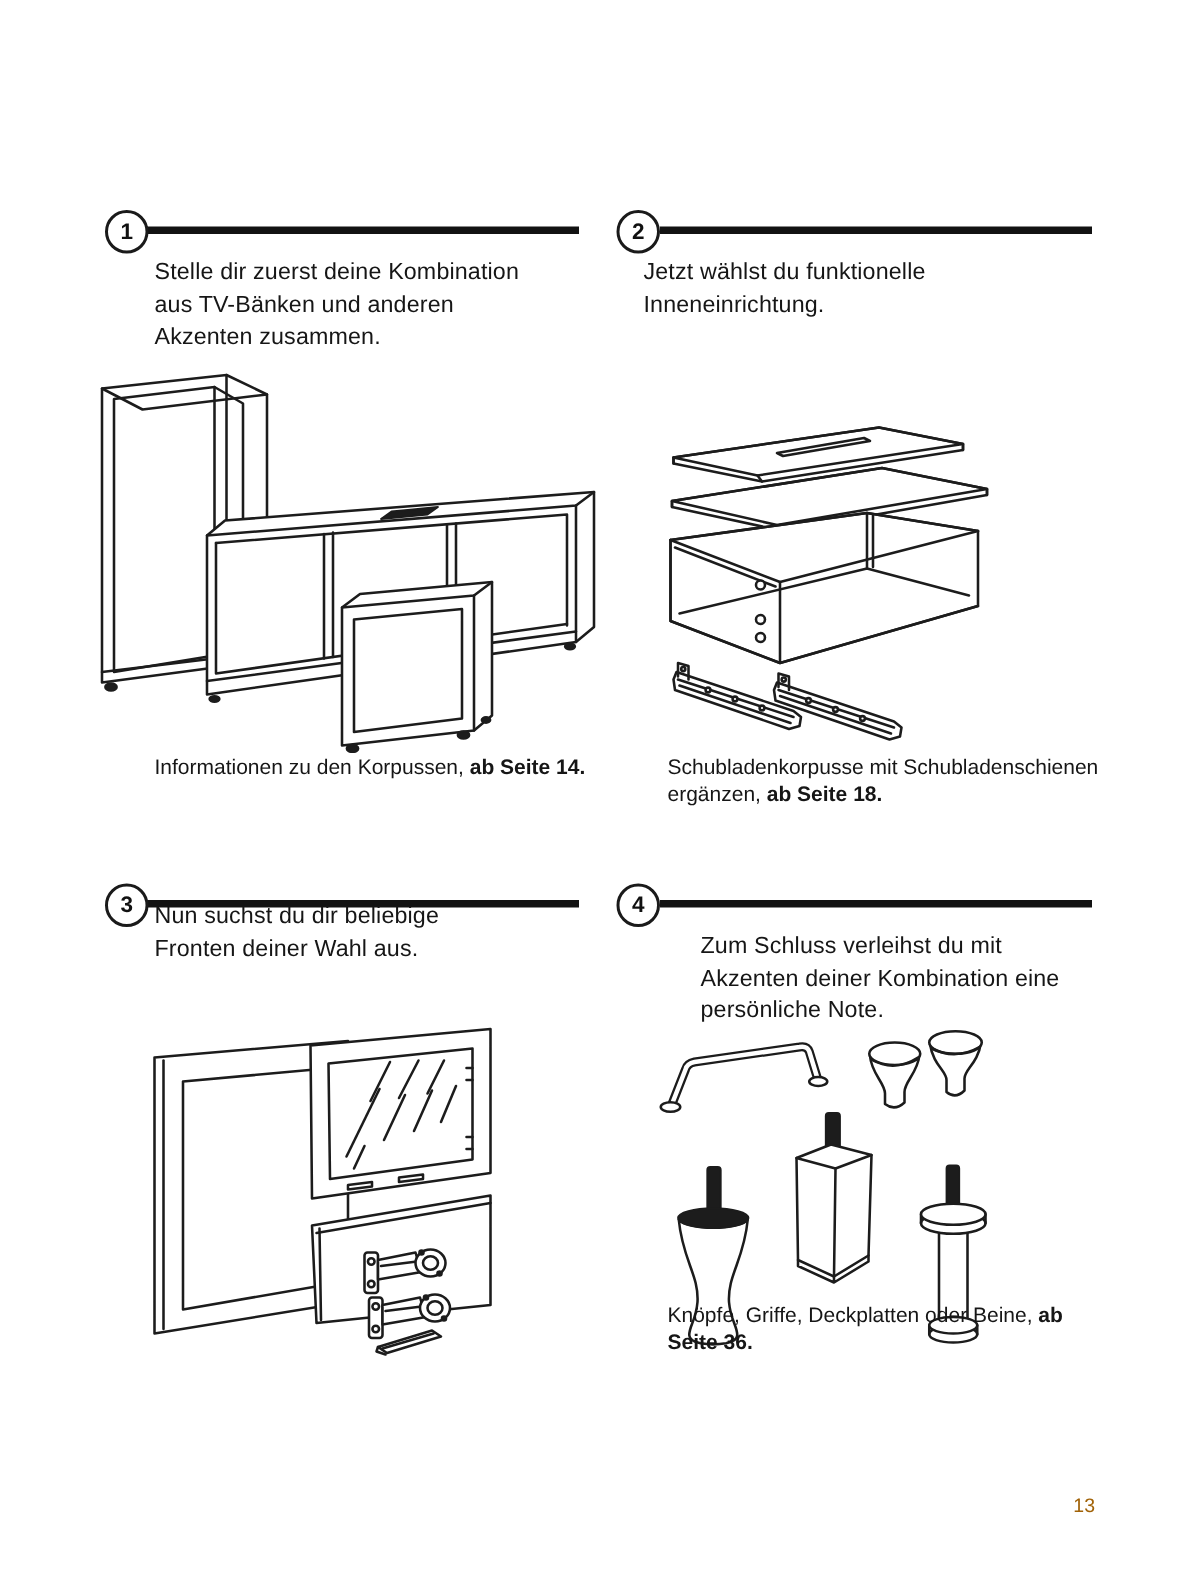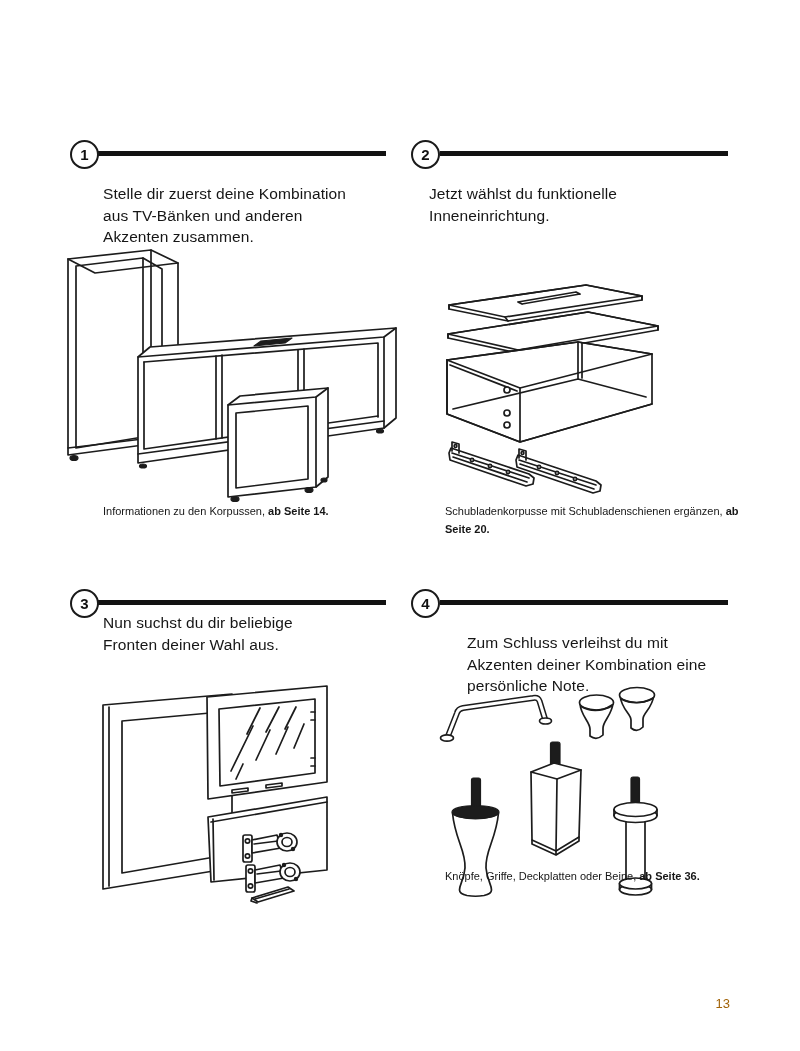--- a/index.html
+++ b/index.html
@@ -10,24 +10,24 @@
   .abs{position:absolute;}
   .step-circle{
     width:29px;height:29px;border:2px solid #1a1a1a;border-radius:50%;
     box-sizing:border-box;background:#fff;
     font-size:15px;font-weight:700;color:#111;
     display:flex;align-items:center;justify-content:center;
     z-index:2;
   }
   .step-bar{height:5px;background:#121212;}
   .step-text{
-    font-size:15.5px;line-height:21.5px;color:#161616;letter-spacing:.1px;margin-top:12px;
+    font-size:15.5px;line-height:21.5px;color:#161616;letter-spacing:.1px;
   }
   .caption{
-    font-size:11px;line-height:17.5px;color:#161616;
+    font-size:14px;line-height:17.5px;color:#161616;
   }
   .caption b{font-weight:700;}
   .page-number{font-size:13px;color:#a16207;text-align:right;width:40px;}
   svg{display:block;}
   .ink{stroke:#1c1c1c;stroke-width:1.7;stroke-linejoin:round;stroke-linecap:round;fill:none;}
   .inkw{stroke:#1c1c1c;stroke-width:1.7;stroke-linejoin:round;stroke-linecap:round;fill:#fff;}
   .inkb{stroke:#1c1c1c;stroke-width:1.2;stroke-linejoin:round;fill:#1c1c1c;}
 </style>
 </head>
 <body>
@@ -131,21 +131,21 @@
       <path class="ink" d="M89 188 L166 213 M90 192 L164 217"></path>
       <circle class="inkw" cx="109" cy="195" r="1.6"></circle>
         <circle class="inkw" cx="127" cy="201" r="1.6"></circle>
         <circle class="inkw" cx="145" cy="207" r="1.6"></circle>
       <path class="ink" d="M89 177 L96 179 L96 188 M89 177 L89 186"></path>
       <circle class="inkw" cx="92.5" cy="181" r="1.4"></circle>
     </g>
   </svg>
 
   <div class="abs caption" style="left:445px;top:503px;width:300px;">
-    <span>Schubladenkorpusse mit Schubladenschienen ergänzen, </span><b>ab Seite 20.</b>
+    <span>Schubladenkorpusse mit Schubladenschienen ergänzen, </span><b>ab Seite 18.</b>
   </div>
 
   <div class="abs step-circle" style="left:70px;top:589px;">
     <span>3</span>
   </div>
   <div class="abs step-bar" style="left:98px;top:600px;width:288px;"></div>
   <div class="abs step-text" style="left:103px;top:600px;width:300px;">
     <div>Nun suchst du dir beliebige</div>
     <div>Fronten deiner Wahl aus.</div>
   </div>

